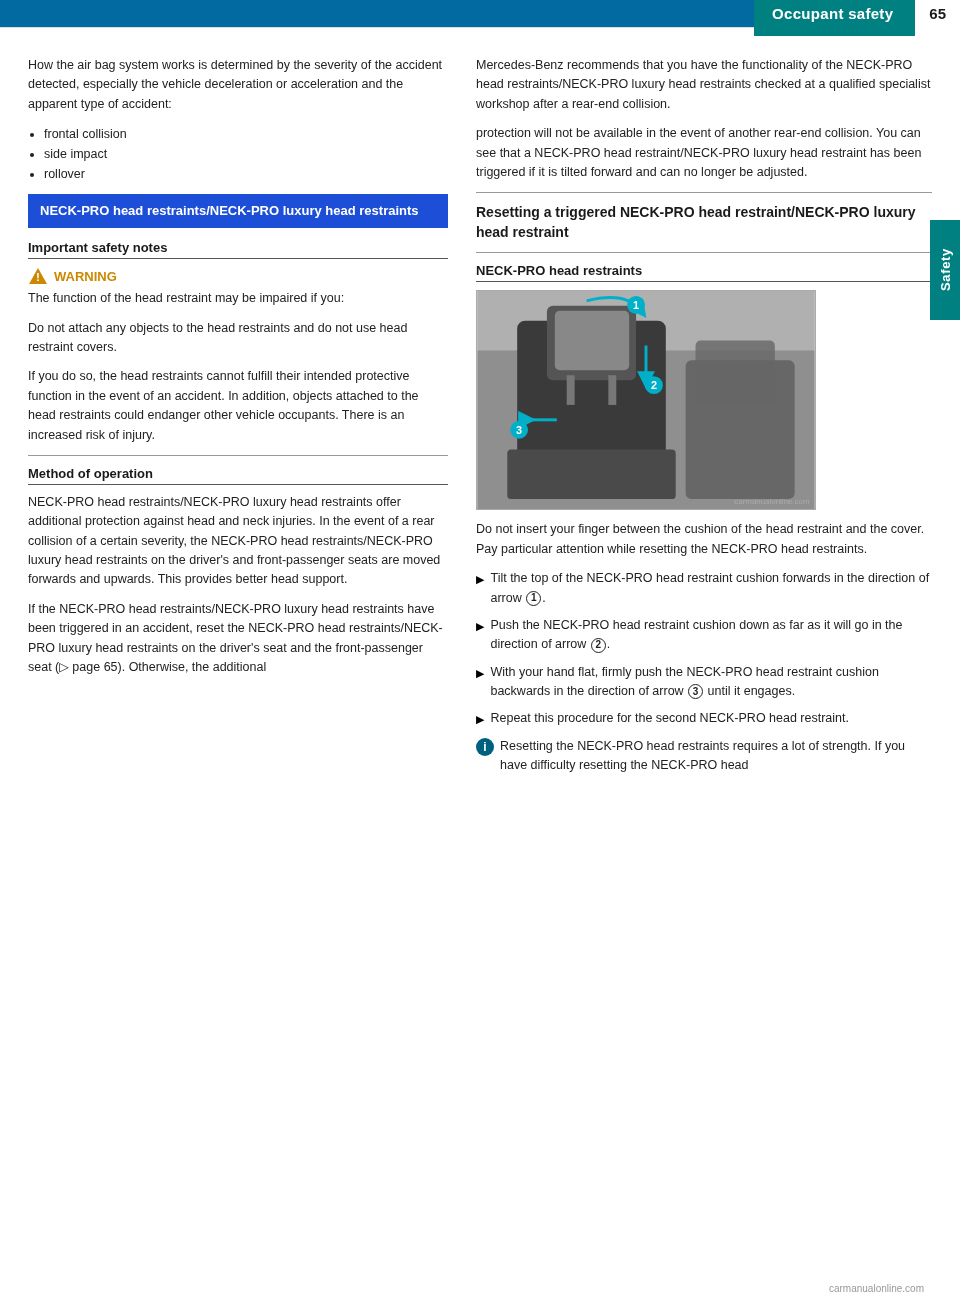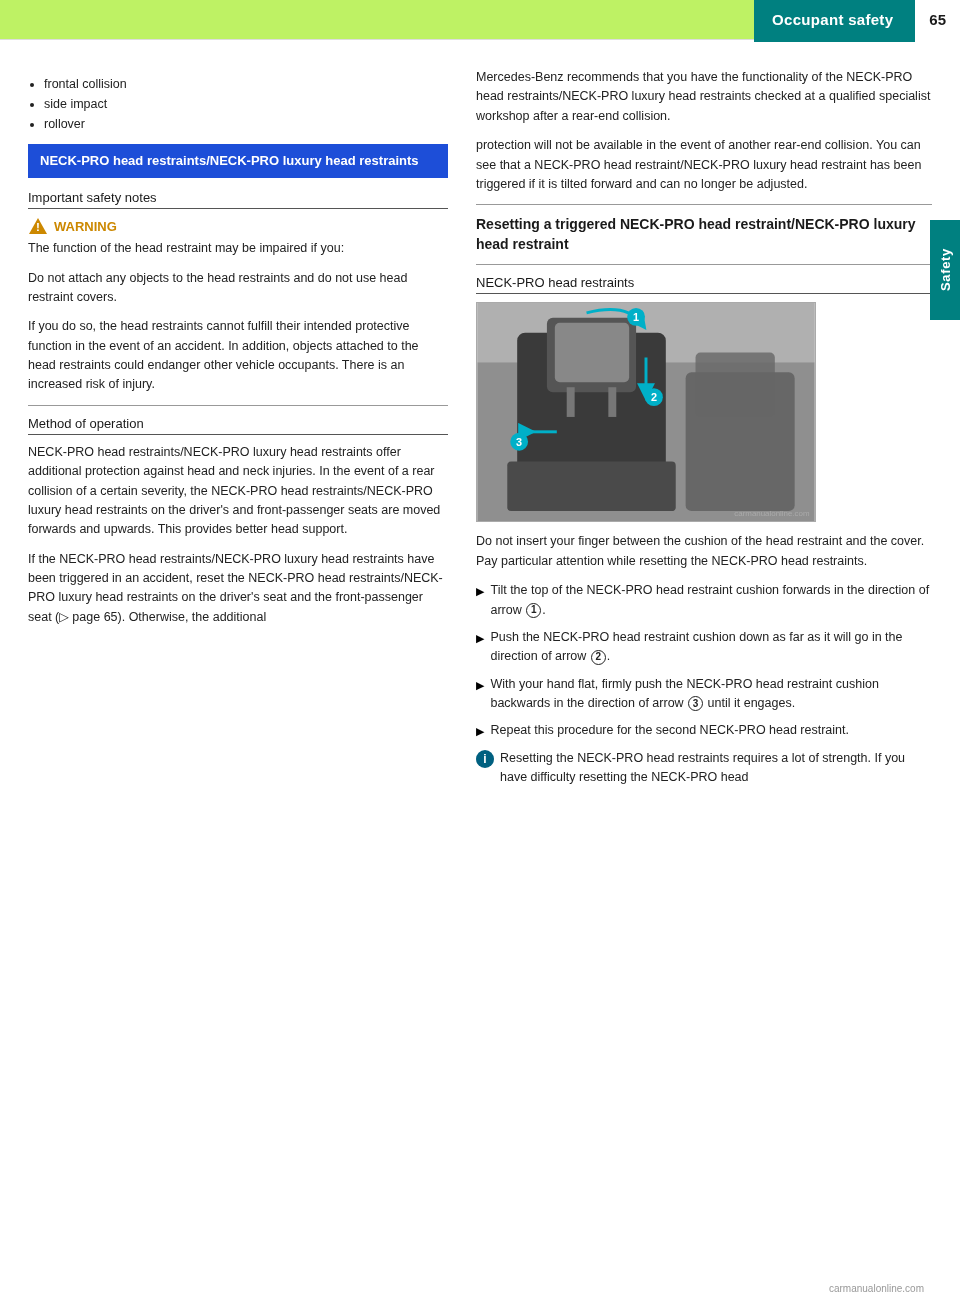--- a/index.html
+++ b/index.html
@@ -11,22 +11,22 @@
       min-height: 1302px;
       position: relative;
       color: #1a1a1a;
     }
 
     
     .header-bar {
       display: flex;
       align-items: center;
       justify-content: flex-end;
-      background: #bef264;
-      height: 40px;
+      background: #0369a1;
+      height: 28px;
       border-bottom: 1px solid #ddd;
       padding-right: 0;
     }
     .header-title-area {
       display: flex;
       align-items: center;
       margin-left: auto;
     }
     .header-teal-block {
       background: #008080;
@@ -116,21 +116,21 @@
       padding: 8px 12px;
       font-size: 13px;
       font-weight: bold;
       margin-bottom: 12px;
       line-height: 1.4;
     }
 
     
     .section-header {
       font-size: 13px;
-      font-weight: normal;
+      font-weight: bold;
       border-bottom: 1px solid #555;
       padding-bottom: 3px;
       margin-bottom: 8px;
       color: #1a1a1a;
     }
 
     
     .warning-box {
       background: #fff;
       border: none;
@@ -256,20 +256,21 @@
     <div class="header-page-num">65</div>
   </div>
 </div>
 
 <div class="side-tab">Safety</div>
 
 <div class="content-area">
 
   <div class="left-col">
 
+    <p class="body-text">How the air bag system works is deter­mined by the severity of the accident detec­ted, especially the vehicle deceleration or acceleration and the apparent type of acci­dent:</p>
 
     <ul class="bullet-list">
       <li>frontal collision</li>
       <li>side impact</li>
       <li>rollover</li>
     </ul>
 
     <div class="blue-box">NECK-PRO head restraints/NECK-PRO luxury head restraints</div>
 
     <div class="section-header">Important safety notes</div>

